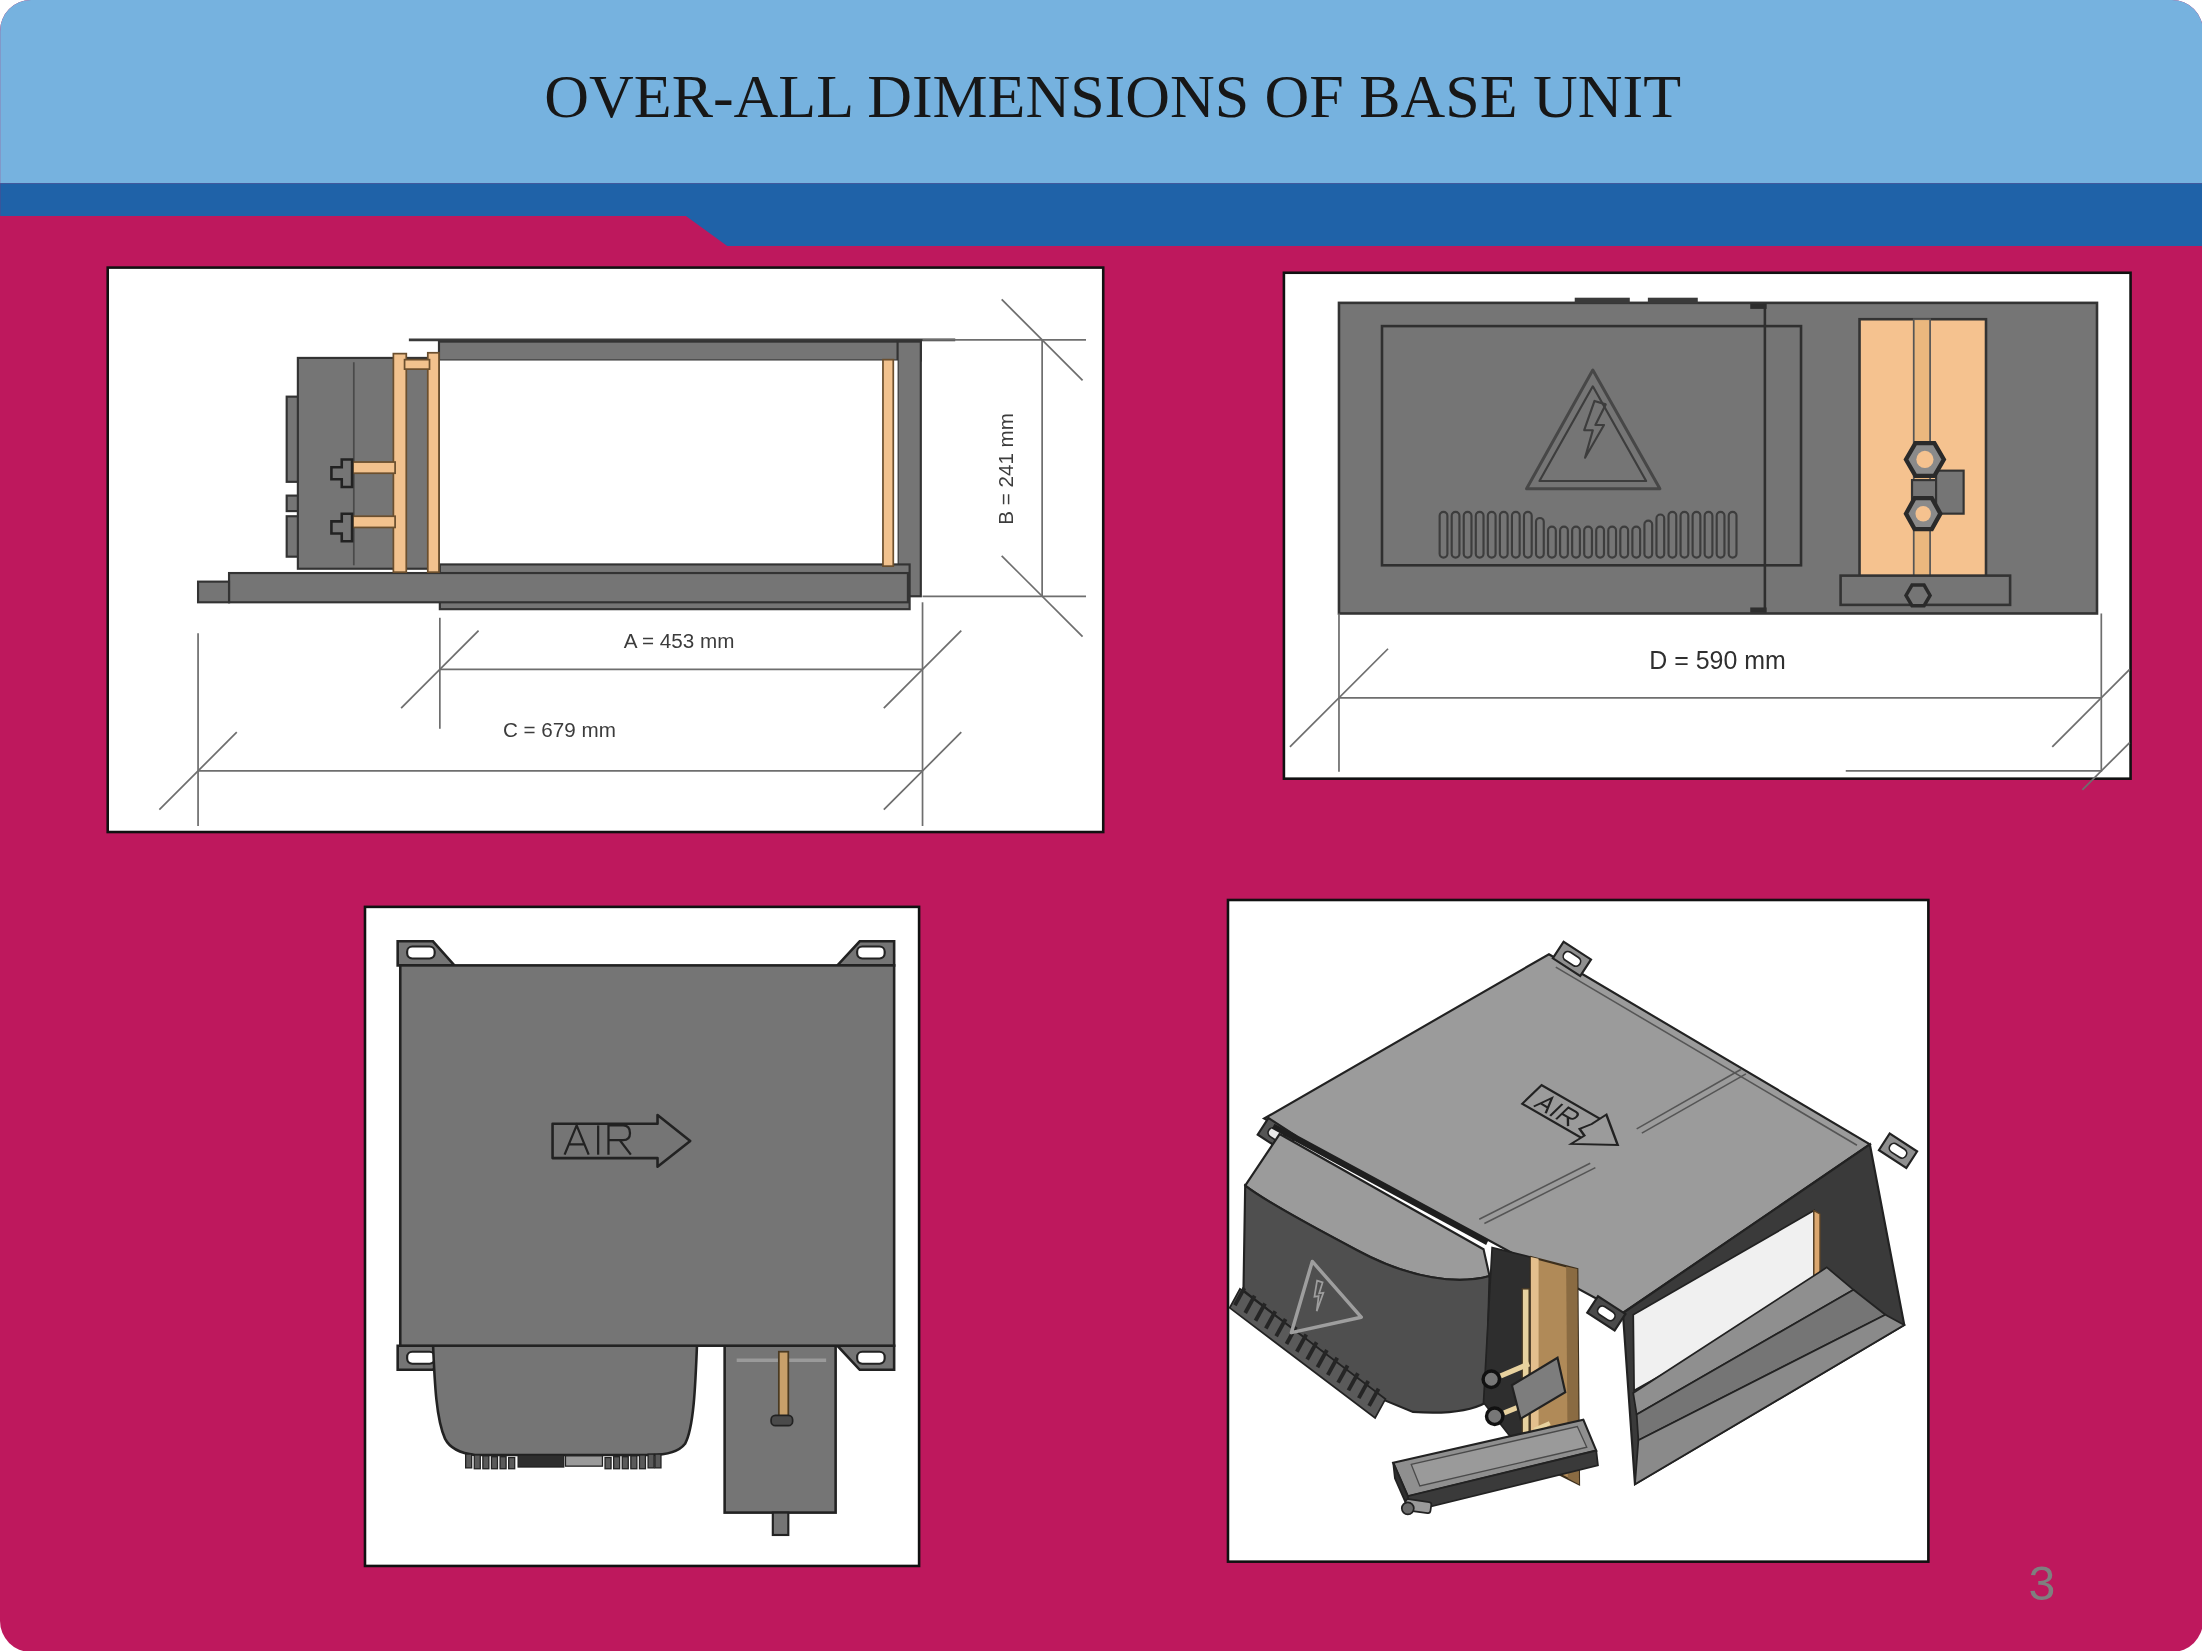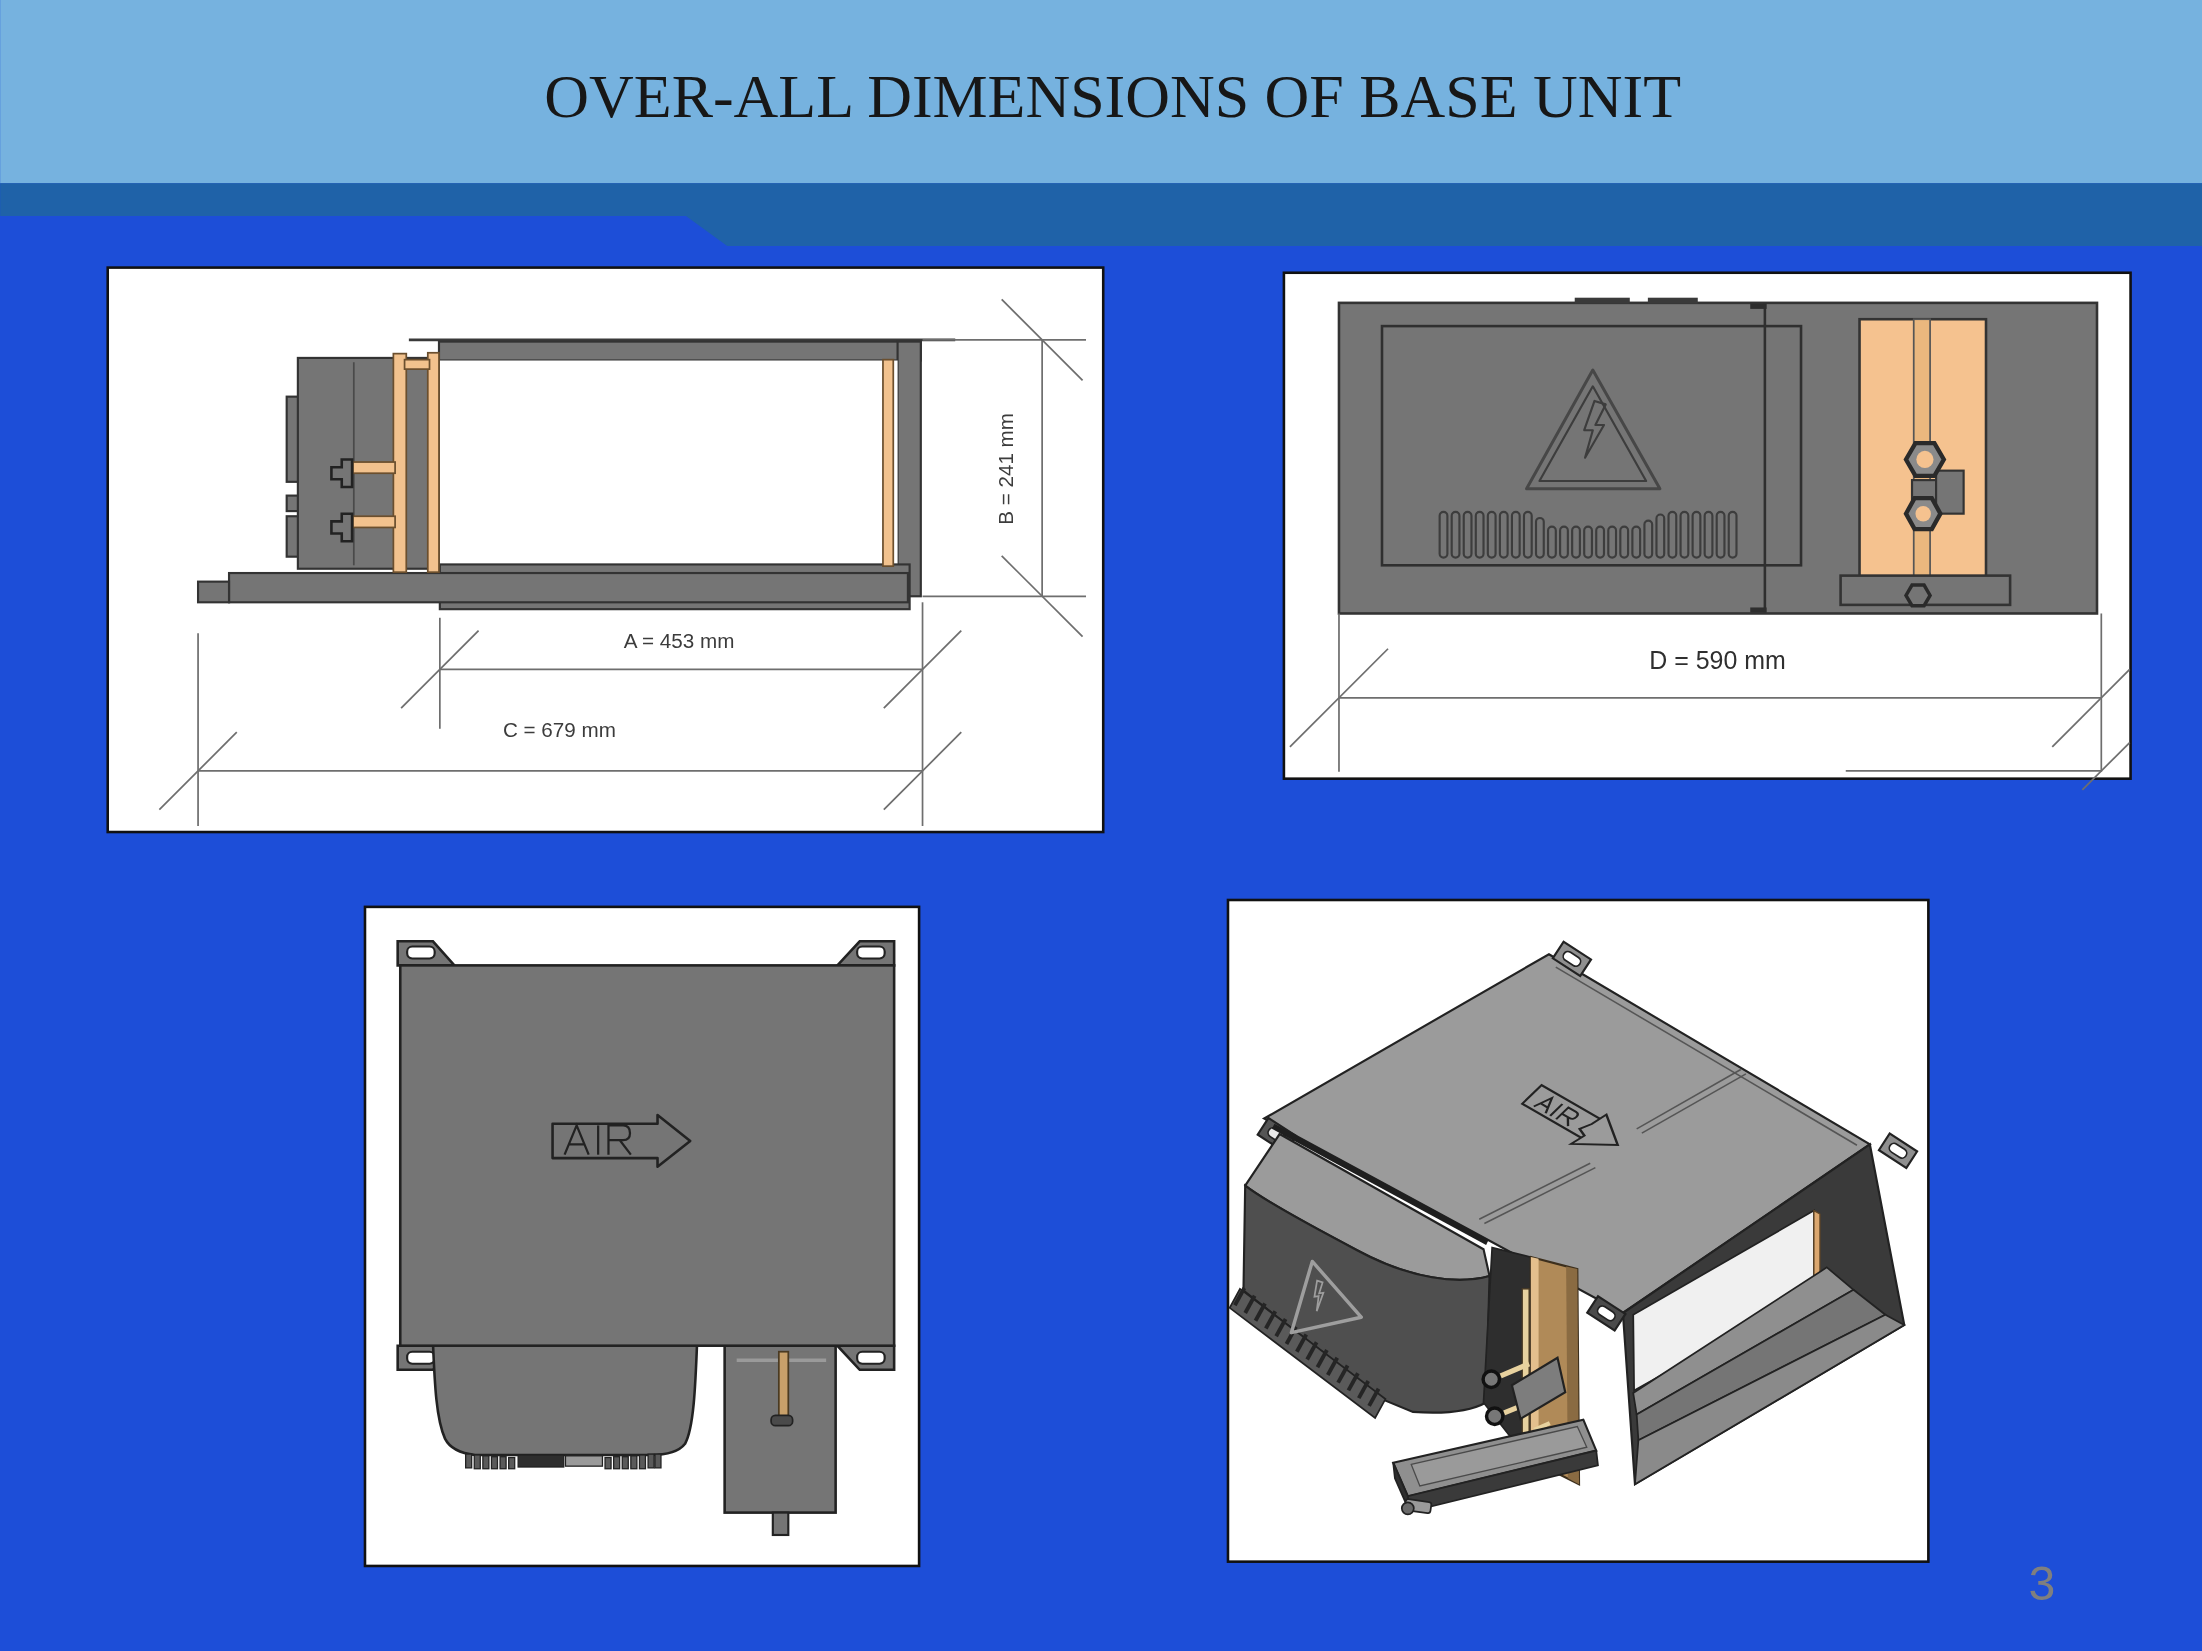--- a/index.html
+++ b/index.html
@@ -1,16 +1,16 @@
 <!DOCTYPE html>
 <html style="font-size:13.8px"><head>
 <meta charset="utf-8">
 <style>
   html,body{margin:0;padding:0;background:#fff;}
-  #page{position:relative;width:2203px;height:1652px;background:#1d4ed8;overflow:hidden;}
+  #page{position:relative;width:2203px;height:1652px;background:#be185d;overflow:hidden;border-radius:31px;}
   svg{position:absolute;top:0;left:0;}
   text{font-family:"Liberation Sans",sans-serif;}
 </style>
 </head>
 <body>
 <div id="page">
 <svg width="2203" height="1652" viewBox="0 0 2560 1920">
 
   <rect x="0" y="0" width="2560" height="213" fill="#76b2df"></rect>
 

